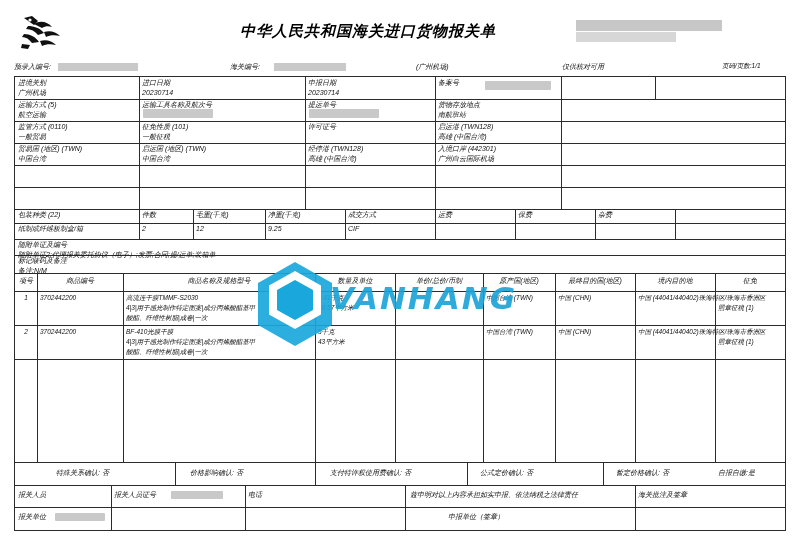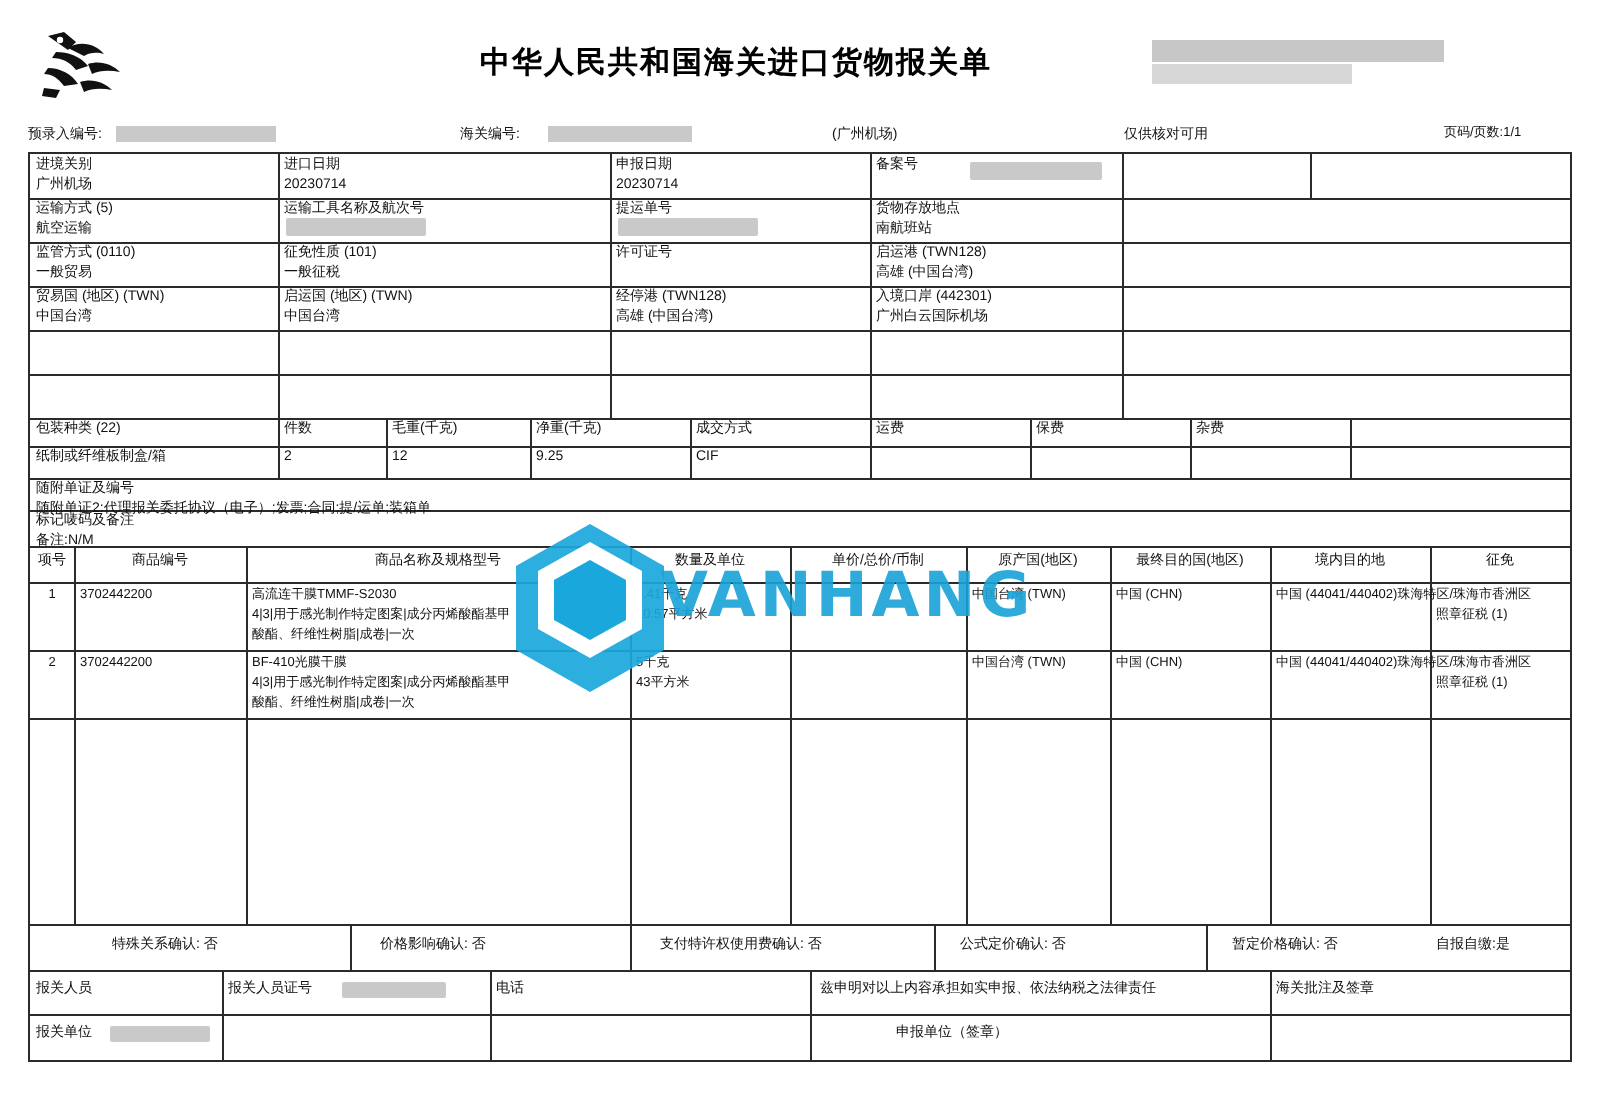--- a/index.html
+++ b/index.html
@@ -5,21 +5,21 @@
   html,body{margin:0;padding:0;}
   body{
     width:800px;height:560px;
     background:#ffffff;
     font-family:"Liberation Sans","DejaVu Sans",sans-serif;
     font-size:7px;
     color:#111;
     position:relative;
     overflow:hidden;
   }
-  .page{position:relative;width:800px;height:560px;}
+  .page{position:relative;width:800px;height:560px;font-style:italic;}
 
   
   .hdr{position:absolute;left:0;top:0;width:800px;height:58px;}
   .logo{position:absolute;left:18px;top:14px;width:46px;height:36px;}
   .title{
     position:absolute;left:240px;top:22px;width:330px;
     font-size:15px;font-weight:bold;letter-spacing:1px;
     font-family:"DejaVu Sans",sans-serif;
     color:#000;white-space:nowrap;
   }

